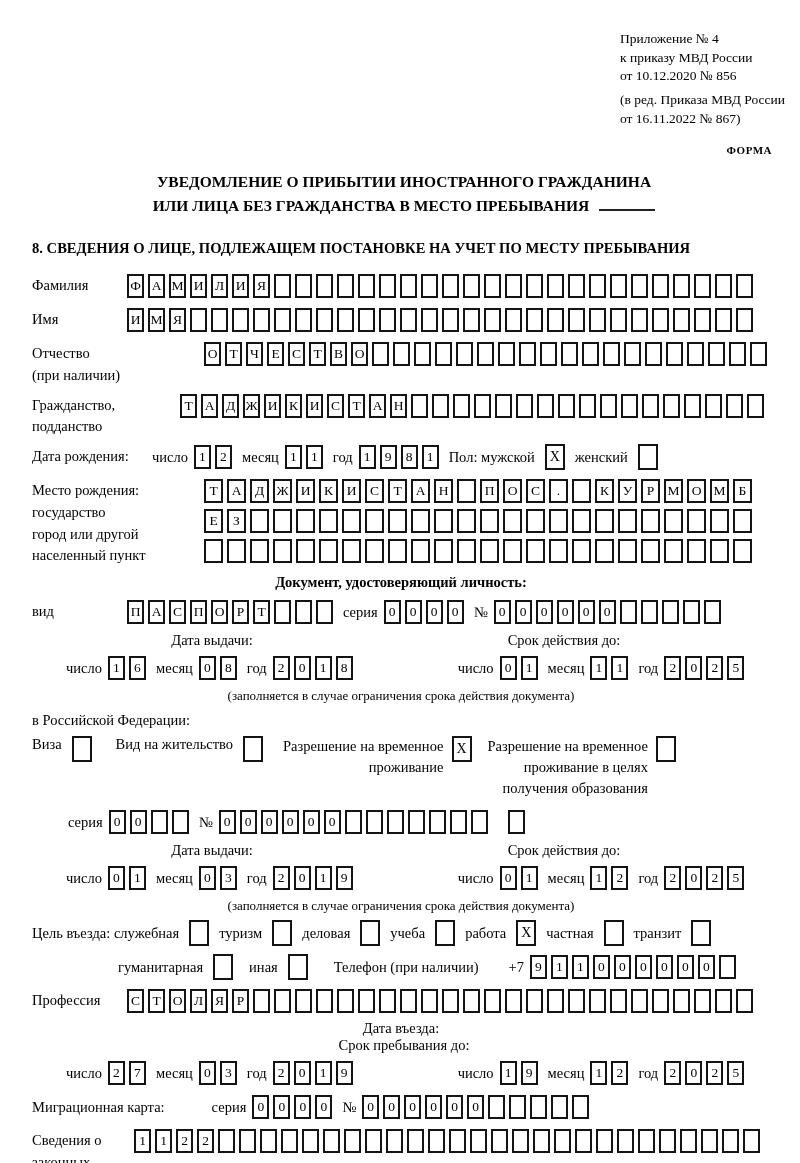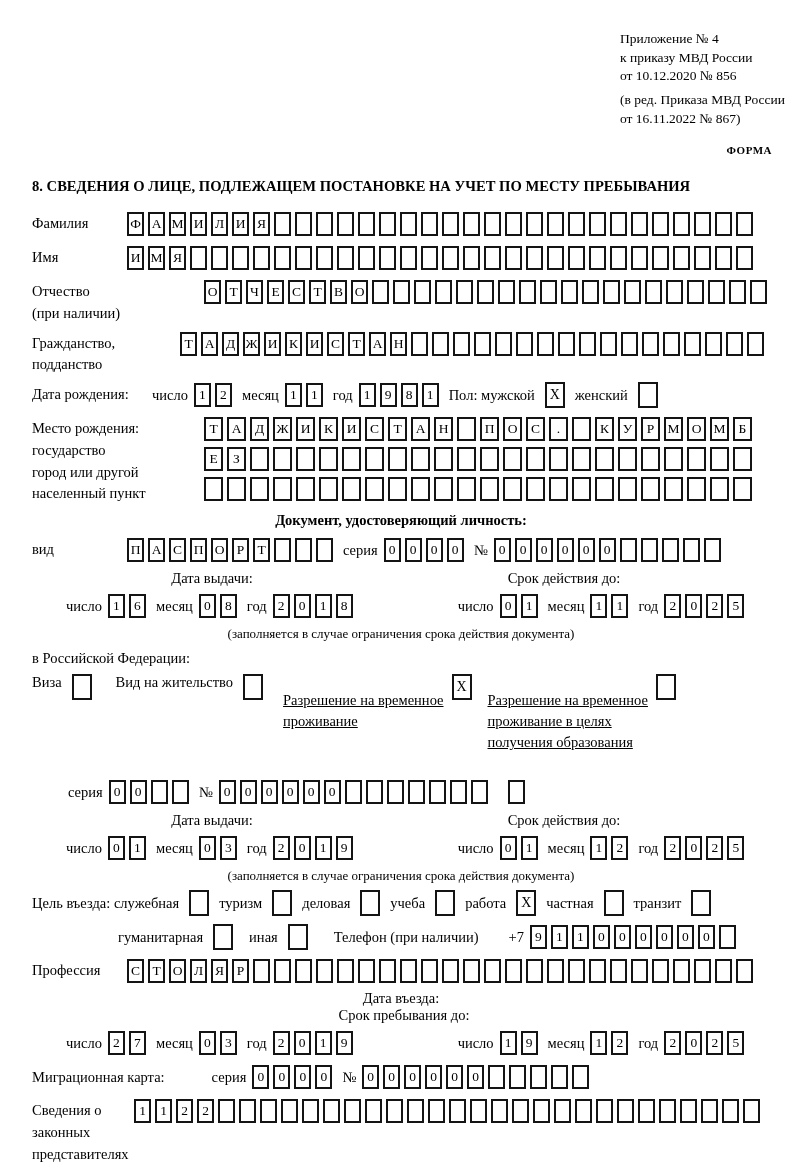--- a/index.html
+++ b/index.html
@@ -20,21 +20,21 @@
   .flabel{flex:none;line-height:1.5;padding-top:4px;}
   .frows{flex:1;min-width:0;}
   .frow{display:flex;align-items:center;min-height:30px;width:100%;}
   .frow.top{align-items:flex-start;}
   .fline.a-center .frow{justify-content:center;}
   .fline.a-right .frow{justify-content:center;}
   .ftext{margin:0 6px;white-space:nowrap;}
   .frow > .ftext:first-child{margin-left:0;}
   .ftext.b{font-weight:bold;}
   .ftext.small,.small{font-size:13px;}
-  .ftextblock{text-align:left;line-height:1.45;margin:16px 4px;white-space:nowrap;text-decoration:underline;}
+  .ftextblock{text-align:right;line-height:1.45;margin:0 4px;white-space:nowrap;}
   .cellgroup{display:inline-flex;flex:none;}
   .cell{
     display:inline-block;box-sizing:border-box;flex:none;
     width:17px;height:24px;border:2px solid #141414;margin-right:4px;
     text-align:center;font-size:13.5px;line-height:20px;background:#fff;
   }
   .cell.wide{width:19px;}
   .cell.box{width:20px;height:26px;line-height:22px;font-size:14px;margin:0 4px;}
   .gap{display:inline-block;flex:none;height:1px;}
 </style>
@@ -47,20 +47,22 @@
     <div>Приложение № 4</div>
     <div>к приказу МВД России</div>
     <div>от 10.12.2020 № 856</div>
     <div class="rev">(в ред. Приказа МВД России</div>
     <div>от 16.11.2022 № 867)</div>
   </div>
 
   <div class="forma">ФОРМА</div>
 
   <div class="title">
+    <div>УВЕДОМЛЕНИЕ О ПРИБЫТИИ ИНОСТРАННОГО ГРАЖДАНИНА</div>
+    <div><span>ИЛИ ЛИЦА БЕЗ ГРАЖДАНСТВА В МЕСТО ПРЕБЫВАНИЯ</span><span class="blankline"></span></div>
   </div>
 
   <div class="sect">8. СВЕДЕНИЯ О ЛИЦЕ, ПОДЛЕЖАЩЕМ ПОСТАНОВКЕ НА УЧЕТ ПО МЕСТУ ПРЕБЫВАНИЯ</div>
 
   <div id="formlines">
       <div class="fline">
         <div class="flabel" style="width: 95px;">Фамилия</div>
         <div class="frows">
           <div class="frow">
             <span class="cellgroup">

